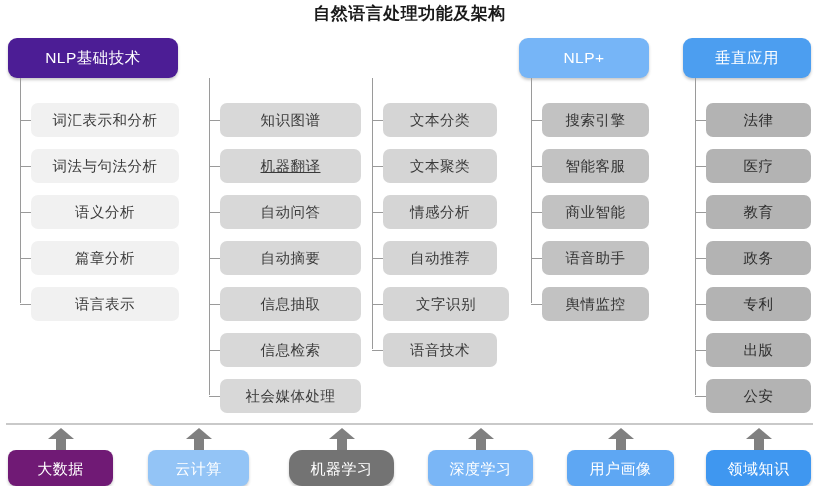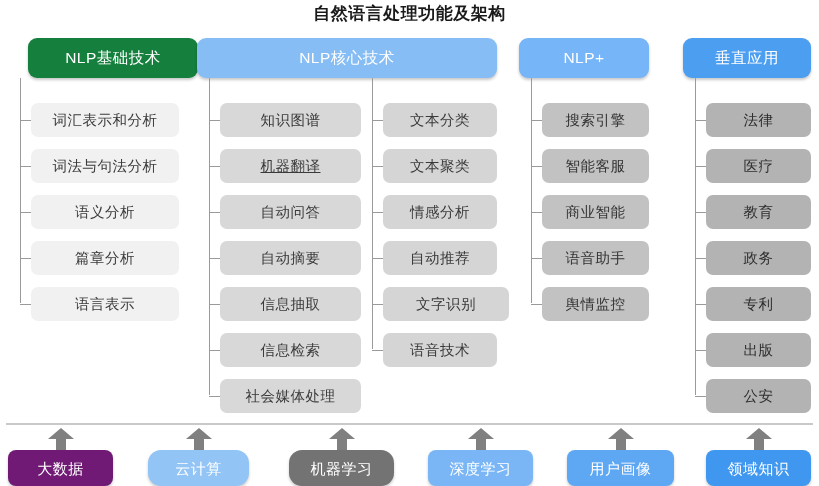--- a/index.html
+++ b/index.html
@@ -35,21 +35,21 @@
   }
 
   
   .hdr{
     height:40px;
     border-radius:9px;
     color:#ffffff;
     font-size:15.5px;
     box-shadow:0 2px 3px rgba(0,0,0,.22);
   }
-  .hdr.h1{background:#15803d;margin-left:20px;}
+  .hdr.h1{background:#4c1d95;}
   .hdr.h2{background:#86bdf5;}
   .hdr.h3{background:#76b5f7;}
   .hdr.h4{background:#4c9ef0;}
 
   
   .leaf{height:34px;color:#3a3a3a;}
   .leaf.g1{background:#f1f1f1;}
   .leaf.g2{background:#d8d8d8;}
   .leaf.g3{background:#d5d5d5;}
   .leaf.g4{background:#c2c2c2;color:#333;}
@@ -91,23 +91,20 @@
 </style>
 </head>
 <body>
 
 <div id="stage">
 
   <div class="title">自然语言处理功能及架构</div>
 
   <div class="node hdr h1" style="left:8px;top:38px;width:170px;">
     <span>NLP基础技术</span>
-  </div>
-  <div class="node hdr h2" style="left:197px;top:38px;width:300px;">
-    <span>NLP核心技术</span>
   </div>
   <div class="node hdr h3" style="left:519px;top:38px;width:130px;">
     <span>NLP+</span>
   </div>
   <div class="node hdr h4" style="left:683px;top:38px;width:128px;">
     <span>垂直应用</span>
   </div>
 
   <div class="vline" style="left:20px;top:78px;height:225px;"></div>
 
@@ -278,21 +275,21 @@
       </div>
       <div class="arrow" style="left: 745.5px; top: 428px;">
         <div class="head"></div>
         <div class="shaft"></div>
       </div>
     </div>
   <div id="foundation">
       <div class="node found f1" style="left: 8px; top: 450px; width: 105px;">
         <span>大数据</span>
       </div>
-      <div class="node found f2" style="left: 148px; top: 450px; width: 101px; border-radius: 13px;">
+      <div class="node found f2" style="left: 148px; top: 450px; width: 101px;">
         <span>云计算</span>
       </div>
       <div class="node found f3" style="left: 289px; top: 450px; width: 105px;">
         <span>机器学习</span>
       </div>
       <div class="node found f4" style="left: 428px; top: 450px; width: 105px; justify-content: center;">
         <span>深度学习</span>
       </div>
       <div class="node found f5" style="left: 567px; top: 450px; width: 107px;">
         <span>用户画像</span>

